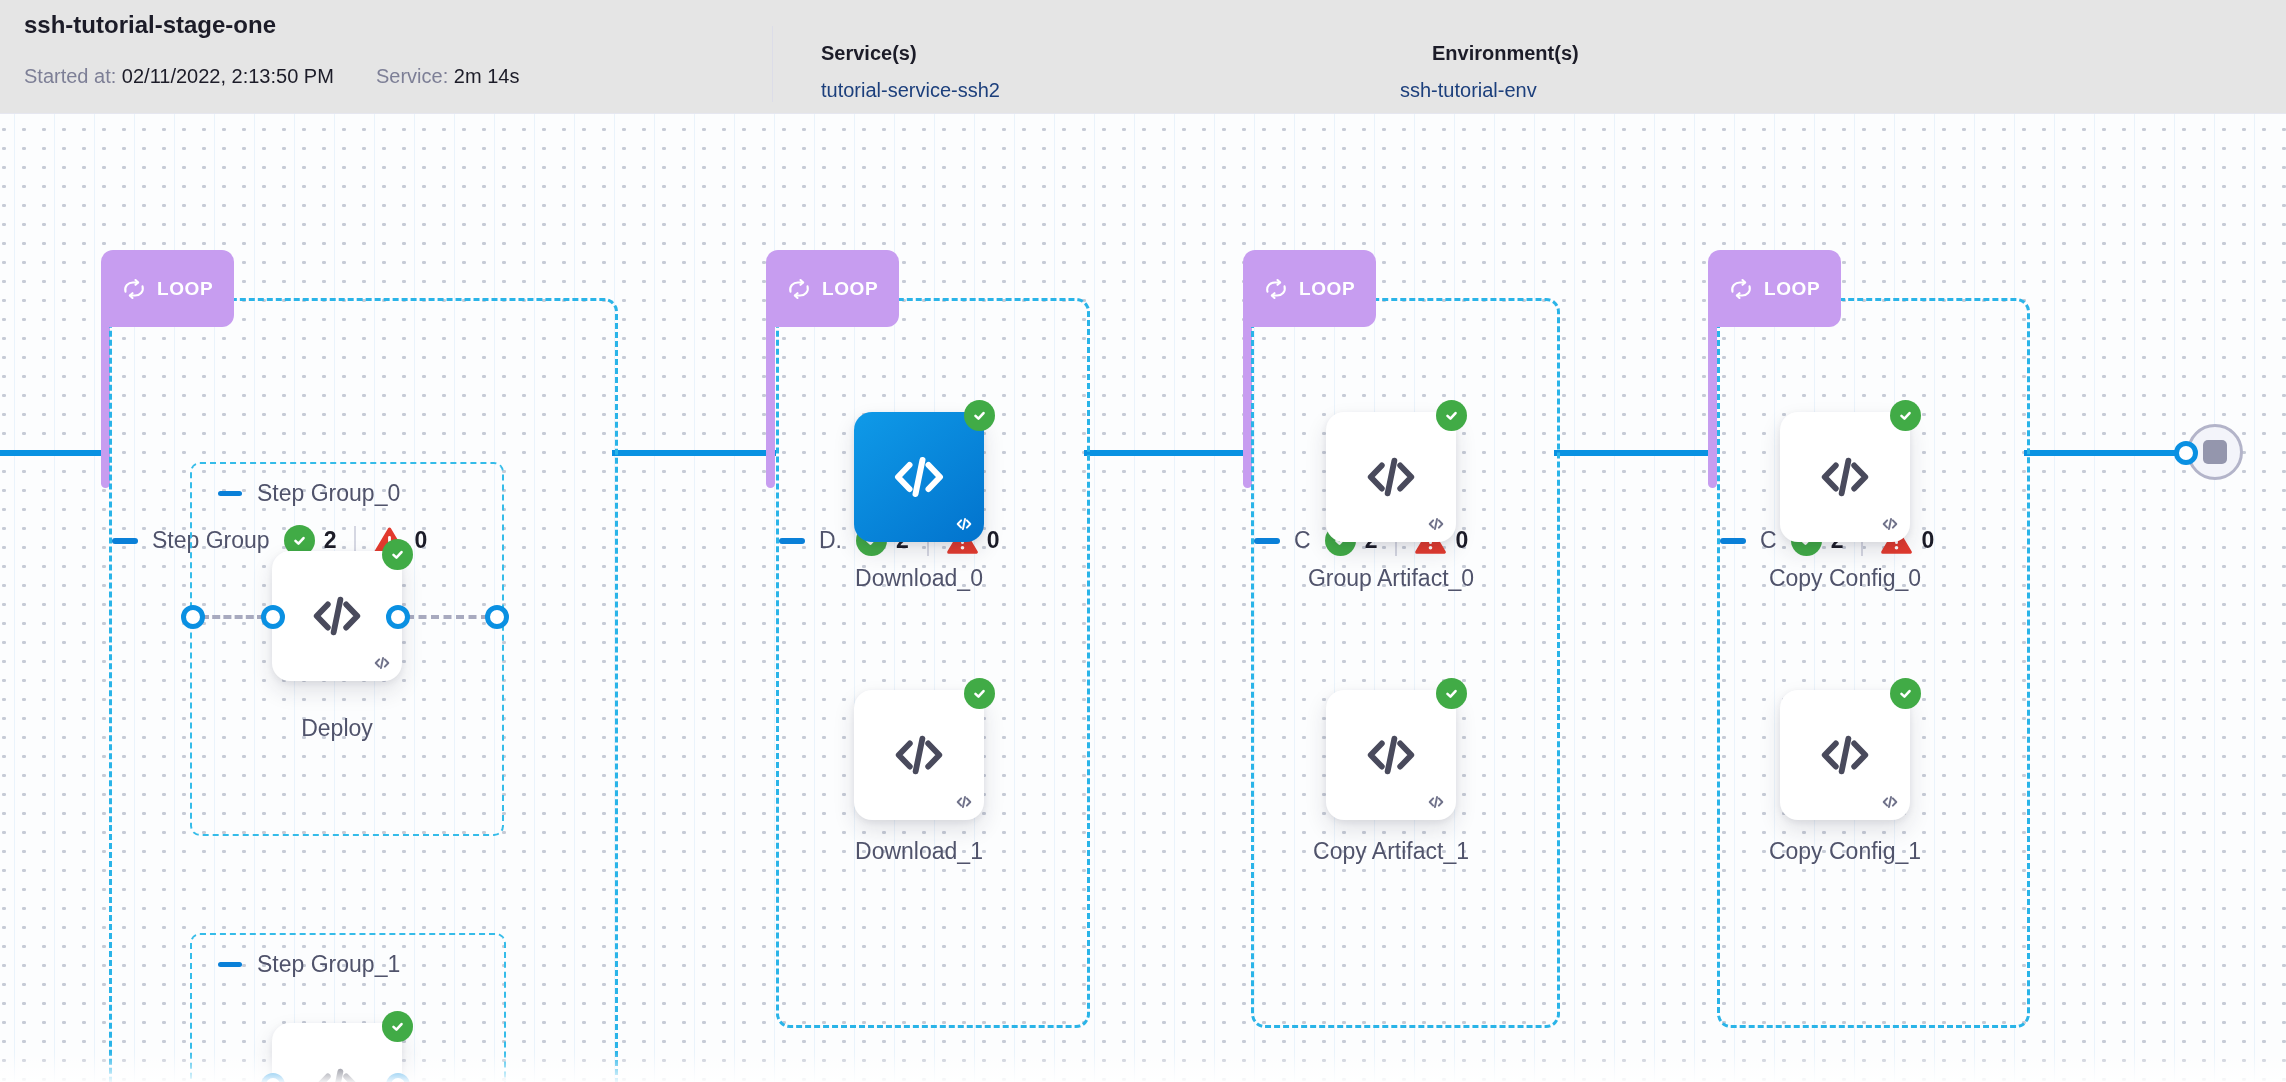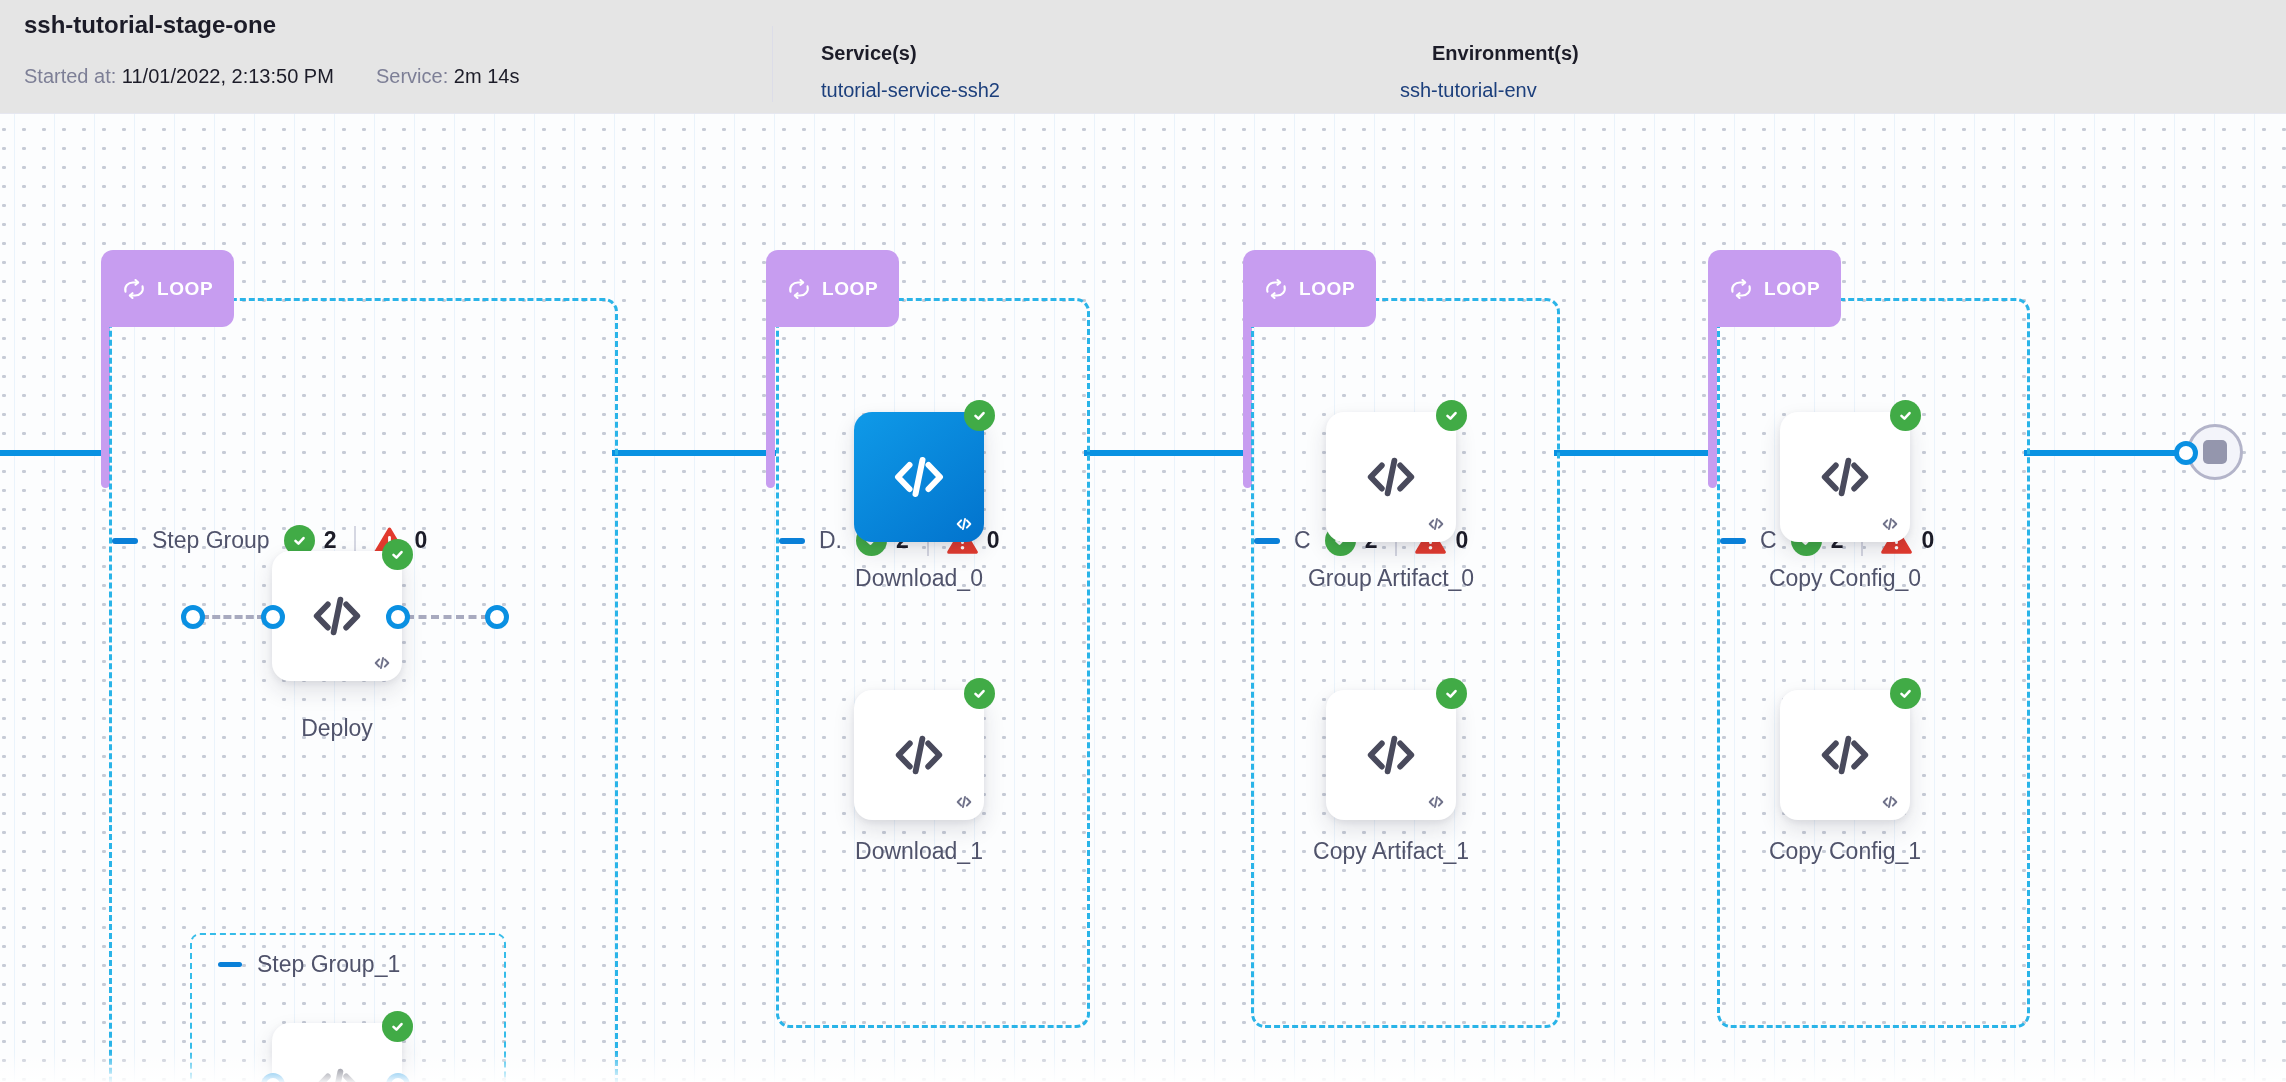--- a/index.html
+++ b/index.html
@@ -69,21 +69,21 @@
   .end-sq{width:24px;height:24px;border-radius:5px;background:#9496ad;}
   svg{display:block;}
 </style>
 </head>
 <body>
 
 <div id="stage">
 
   <div class="hdr">
     <div class="hdr-title">ssh-tutorial-stage-one</div>
-    <div class="meta started"><span>Started at:</span> <b>11/01/2022, 2:13:50 PM</b></div>
+    <div class="meta started"><span>Started at:</span> <b>02/11/2022, 2:13:50 PM</b></div>
     <div class="meta duration"><span>Service:</span> <b>2m 14s</b></div>
     <div class="vdiv"></div>
     <div class="svc-label" style="left:821px;">Service(s)</div>
     <div class="svc-link" style="left:821px;">tutorial-service-ssh2</div>
     <div class="svc-label" style="left:1400px;margin-left:32px;">Environment(s)</div>
     <div class="svc-link" style="left:1400px;">ssh-tutorial-env</div>
   </div>
 
   <div class="canvas">
 
@@ -124,20 +124,26 @@
                 <path d="M12 2.2 L22.6 20 H1.4 Z" fill="#e23a2e" stroke="#e23a2e" stroke-width="2.5" stroke-linejoin="round"></path>
                 <rect x="10.9" y="7.6" width="2.2" height="6.2" rx="1.1" fill="#fff"></rect>
                 <circle cx="12" cy="16.6" r="1.4" fill="#fff"></circle>
               </svg>
             </span>
           <span class="cnt">0</span>
         </span>
       </div>
     </div>
 
+    <div class="igroup" style="left:190px;top:349px;width:310px;height:370px;">
+      <div class="ihead">
+        <div class="minus"></div>
+        <span class="glabel">Step Group_0</span>
+      </div>
+    </div>
     <div class="dashline" style="left:201px;top:502px;width:64px;"></div>
     <div class="dashline" style="left:406px;top:502px;width:83px;"></div>
     <div class="ring" style="left:193px;top:504px;"></div>
     <div class="ring" style="left:273px;top:504px;"></div>
     <div class="ring" style="left:398px;top:504px;"></div>
     <div class="ring" style="left:497px;top:504px;"></div>
     <div class="node" style="left:272px;top:438px;">
       <span>
           <svg width="58" height="58" viewBox="0 0 24 24" fill="none" stroke="currentColor" stroke-width="2.4" stroke-linecap="round" stroke-linejoin="round">
             <path d="M8.2 7.2 L3.6 12 L8.2 16.8"></path>

